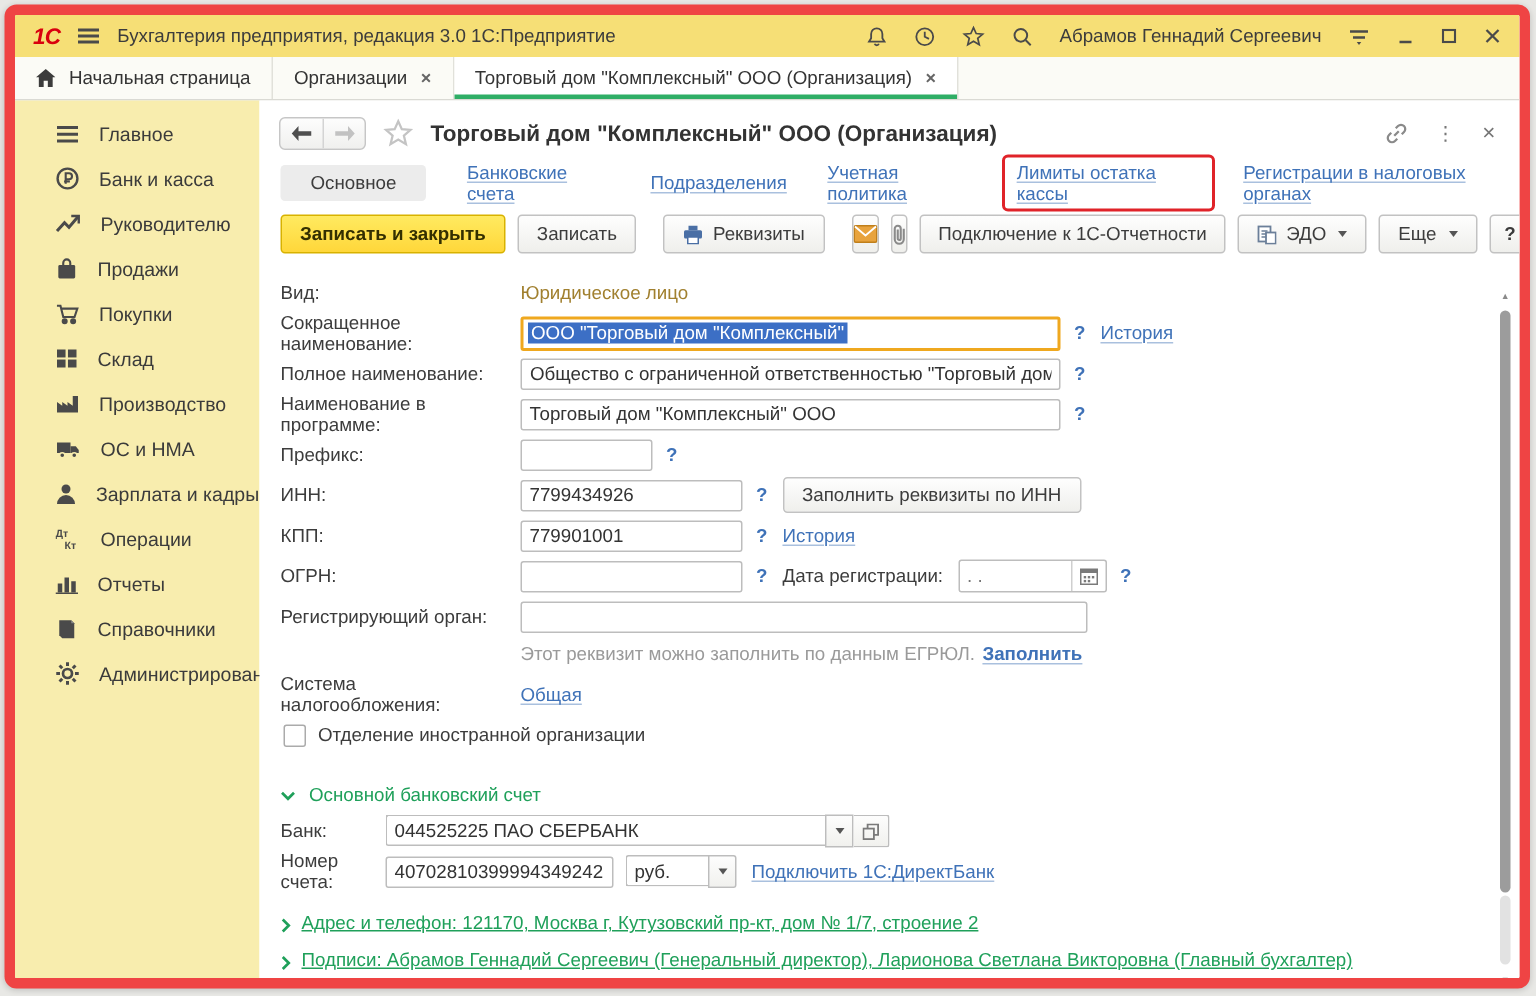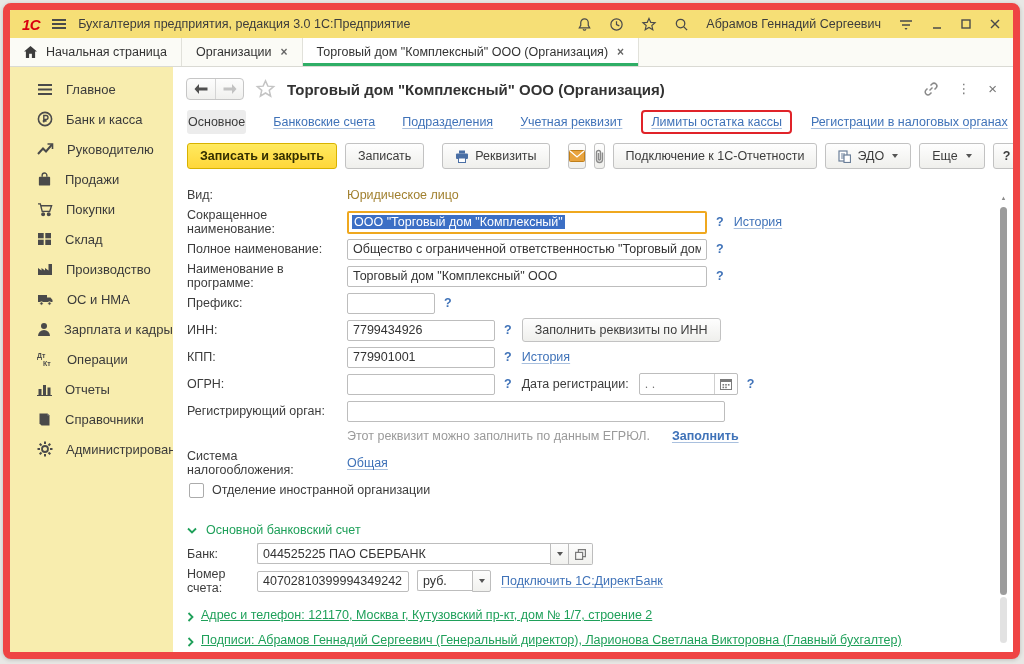--- a/index.html
+++ b/index.html
@@ -39,21 +39,21 @@
   .navbtns .nb { width:28px; display:flex; align-items:center; justify-content:center; font-size:14px; }
   .navbtns .nb + .nb { border-left:1px solid #d4d4d4; }
   .nb-back { color:#444; } .nb-fwd { color:#bbb; }
   .form-title { font-size:15px; font-weight:bold; color:#333; }
   .header-icons { position:absolute; right:16px; top:13px; display:flex; gap:18px; align-items:center; color:#777; }
   .kebab { font-size:13px; letter-spacing:0; color:#777; line-height:10px; }
   .hclose { font-size:15px; color:#777; }
 
   
   .fnav { display:flex; align-items:center; gap:27px; margin:9px 0 0 14px; font-size:12.5px; height:26px; }
-  .fnav-cur { background:#ececec; border-radius:3px; padding:5px 1px; color:#3c3c3c; }
+  .fnav-cur { background:#ececec; border-radius:3px; padding:5px 20px; color:#3c3c3c; }
   .flink { color:#3f72b8; text-decoration:underline; text-decoration-color:#a9c0de; text-underline-offset:2px; }
   .fnav-hl { border:2px solid #e02329; border-radius:4px; padding:3px 8px; margin:-3px -8px; }
 
   
   .toolbar { display:flex; align-items:flex-end; gap:8px; margin:8px 14px 15px 14px; }
   .btn { height:26px; display:inline-flex; align-items:center; gap:6px; padding:0 12px;
     background:linear-gradient(#fefefe,#efefec); border:1px solid #c2c2c2; border-radius:3px;
     font-size:12.5px; color:#3c3c3c; white-space:nowrap; }
   .btn.primary { background:linear-gradient(#ffea60,#ffd73a); border-color:#d8b200; font-weight:bold; color:#332f00; }
   .btn.icon-only { width:33px; justify-content:center; padding:0; }
@@ -332,21 +332,21 @@
             </svg>
         </span>
         <span class="kebab">⋮</span>
         <span class="hclose">×</span>
       </div>
 
       <div class="fnav">
         <span class="fnav-cur">Основное</span>
         <span class="flink">Банковские счета</span>
         <span class="flink">Подразделения</span>
-        <span class="flink">Учетная реквизит</span>
+        <span class="flink">Учетная политика</span>
         <span class="fnav-hl"><span class="flink">Лимиты остатка кассы</span></span>
         <span class="flink">Регистрации в налоговых органах</span>
       </div>
 
       <div class="toolbar">
         <button class="btn primary">Записать и закрыть</button>
         <button class="btn">Записать</button>
         <button class="btn" style="margin-left:10px">
           <svg width="14" height="13" viewBox="0 0 14 13">
               <rect x="4" y="0.5" width="6" height="3" fill="#4a6fa5"></rect>
@@ -462,21 +462,21 @@
         </div>
 
         <div class="frow">
           <span class="lab">Регистрирующий орган:</span>
           <input class="inp w378" readonly="" style="">
         </div>
 
         <div class="frow" style="height:18px;margin-bottom:7px">
           <span class="lab"></span>
           <span class="hint">Этот реквизит можно заполнить по данным ЕГРЮЛ.</span>
-          <span class="link" style="margin-left:22px;color:#3f72b8;font-weight:bold">Заполнить</span>
+          <span class="link" style="margin-left:5px;color:#3f72b8;font-weight:bold">Заполнить</span>
         </div>
 
         <div class="frow">
           <span class="lab">Система налогообложения:</span>
           <span class="link">Общая</span>
         </div>
 
         <div class="frow">
           <span class="cb"></span>
           <span class="ml8">Отделение иностранной организации</span>

